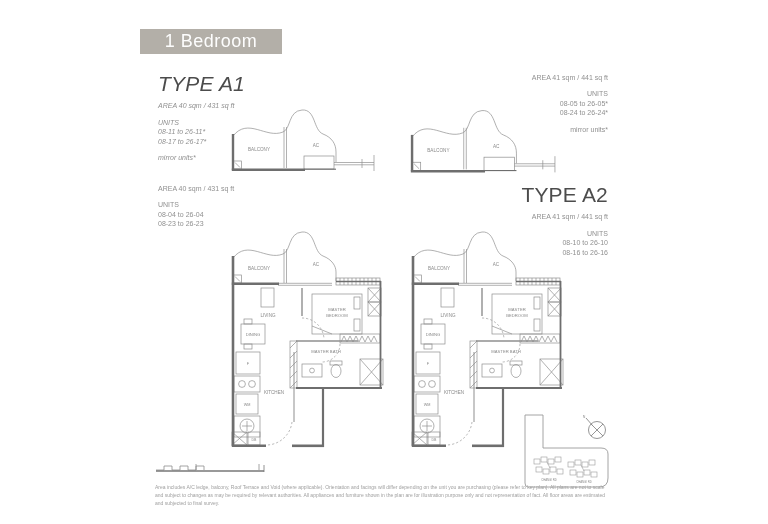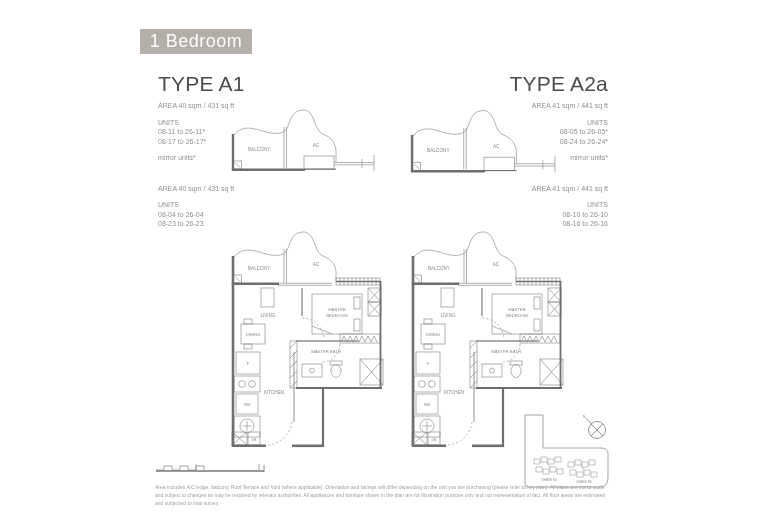--- a/index.html
+++ b/index.html
@@ -1,21 +1,21 @@
 <!DOCTYPE html>
 <html><head>
 <meta charset="utf-8">
 <style>
   html,body{margin:0;padding:0;}
   body{
     width:768px;height:524px;background:#ffffff;position:relative;overflow:hidden;
     font-family:"Liberation Sans", sans-serif;
   }
   .badge{
-    position:absolute;left:140px;top:29px;width:112px;height:25px;
+    position:absolute;left:140px;top:29px;width:142px;height:25px;
     background:#b3afa8;color:#fdfdfd;font-size:18px;line-height:25px;
     text-align:center;letter-spacing:0.5px;
   }
   .type-block{position:absolute;color:#909090;font-size:7px;line-height:1.35;}
   .type-block h2{margin:0;font-size:21px;font-weight:400;color:#4c4c4c;letter-spacing:0.2px;}
   .type-block .area{margin-top:3px;}
   .type-block .units-label{margin-top:7px;}
   .type-block .note{margin-top:7px;}
   .type-block.right{text-align:right;}
   .plan{position:absolute;}
@@ -26,46 +26,46 @@
   .disclaimer{
     position:absolute;left:155px;top:484px;width:458px;
     font-size:5px;line-height:1.55;color:#a0a0a0;
   }
 </style>
 </head>
 <body>
 
 <div class="badge">1 Bedroom</div>
 
-<div class="type-block" style="left:158px;top:70px;">
+<div class="type-block" style="left:158px;top:70px;font-style:italic;">
   <h2>TYPE A1</h2>
   <div class="area">AREA  40 sqm / 431 sq ft</div>
   <div class="units-label">UNITS</div>
   <div>08-11 to 26-11*</div>
   <div>08-17 to 26-17*</div>
   <div class="note">mirror units*</div>
 </div>
 
 <div class="type-block right" style="right:160px;top:70px;">
-  <h2>TYPE A2a</h2>
   <div class="area">AREA  41 sqm / 441 sq ft</div>
   <div class="units-label">UNITS</div>
   <div>08-05 to 26-05*</div>
   <div>08-24 to 26-24*</div>
   <div class="note">mirror units*</div>
 </div>
 
 <div class="type-block" style="left:158px;top:181px;">
   <div class="area">AREA  40 sqm / 431 sq ft</div>
   <div class="units-label">UNITS</div>
   <div>08-04 to 26-04</div>
   <div>08-23 to 26-23</div>
 </div>
 
 <div class="type-block right" style="right:160px;top:181px;">
+  <h2>TYPE A2</h2>
   <div class="area">AREA  41 sqm / 441 sq ft</div>
   <div class="units-label">UNITS</div>
   <div>08-10 to 26-10</div>
   <div>08-16 to 26-16</div>
 </div>
 
 <div class="plan" style="left:228px;top:106px;width:150px;height:72px;">
   <svg viewBox="0 0 150 72">
     <g stroke="#8f8f8f" fill="none" stroke-width="0.7">
       <path d="M5,30 C20,11 38,33 55,26 C63,23 60,5 74,4 C88,3 85,24 95,28 C104,31.5 108,38 108,46 L108,56"></path>

